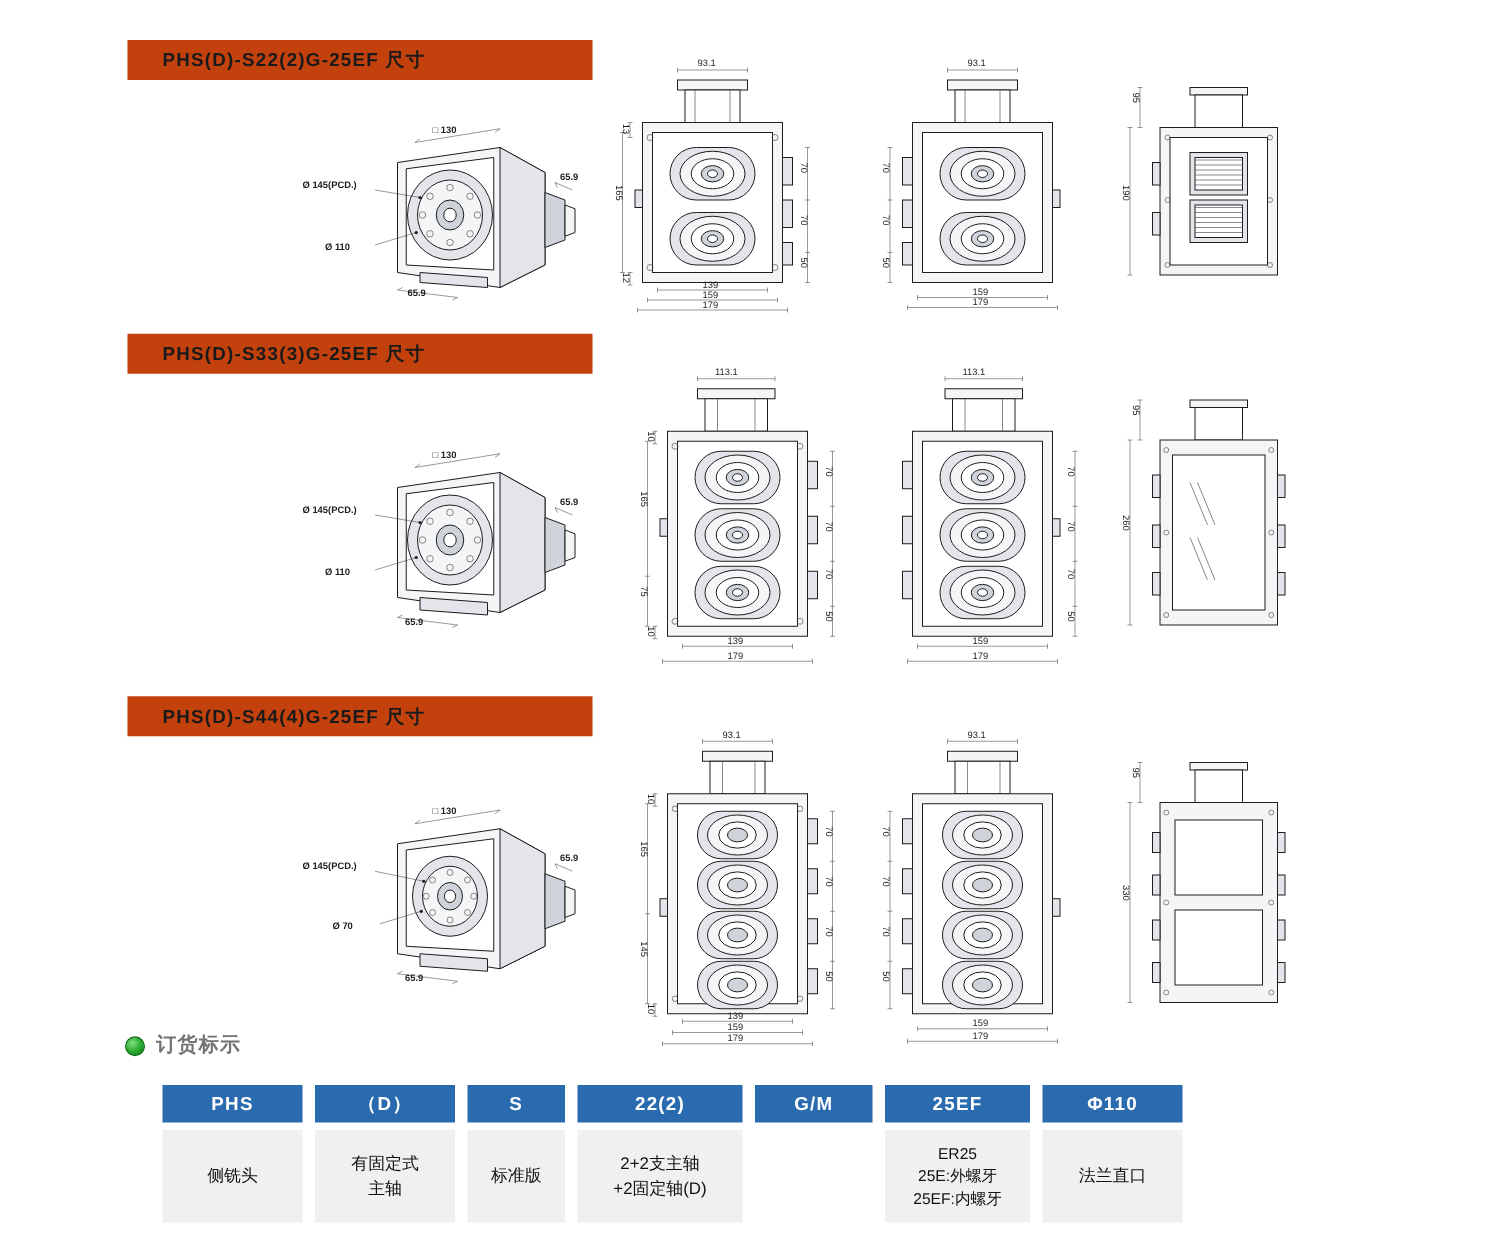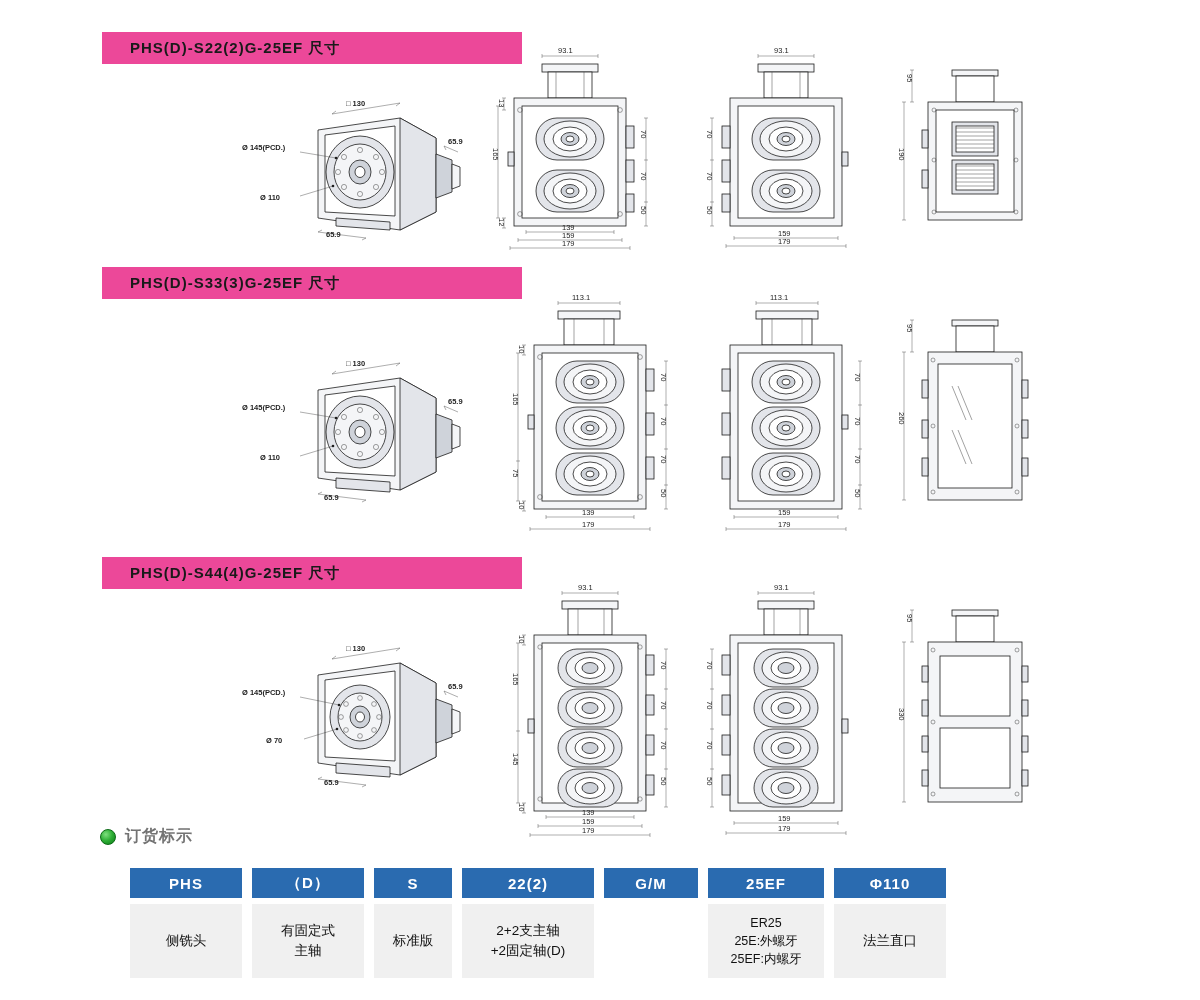--- a/index.html
+++ b/index.html
@@ -13,23 +13,23 @@
     position: relative;
     font-family: "Liberation Sans", sans-serif;
     color: #111;
     overflow: hidden;
   }
 
   
   .section-header {
     position: absolute;
     left: 102px;
-    width: 420px;
+    width: 372px;
     height: 32px;
-    background: #ec4899;
+    background: #c2410c;
     display: flex;
     align-items: center;
   }
   .section-header .title {
     font-size: 15px;
     font-weight: bold;
     letter-spacing: 1px;
     padding-left: 28px;
     color: #1a1a1a;
     white-space: nowrap;

